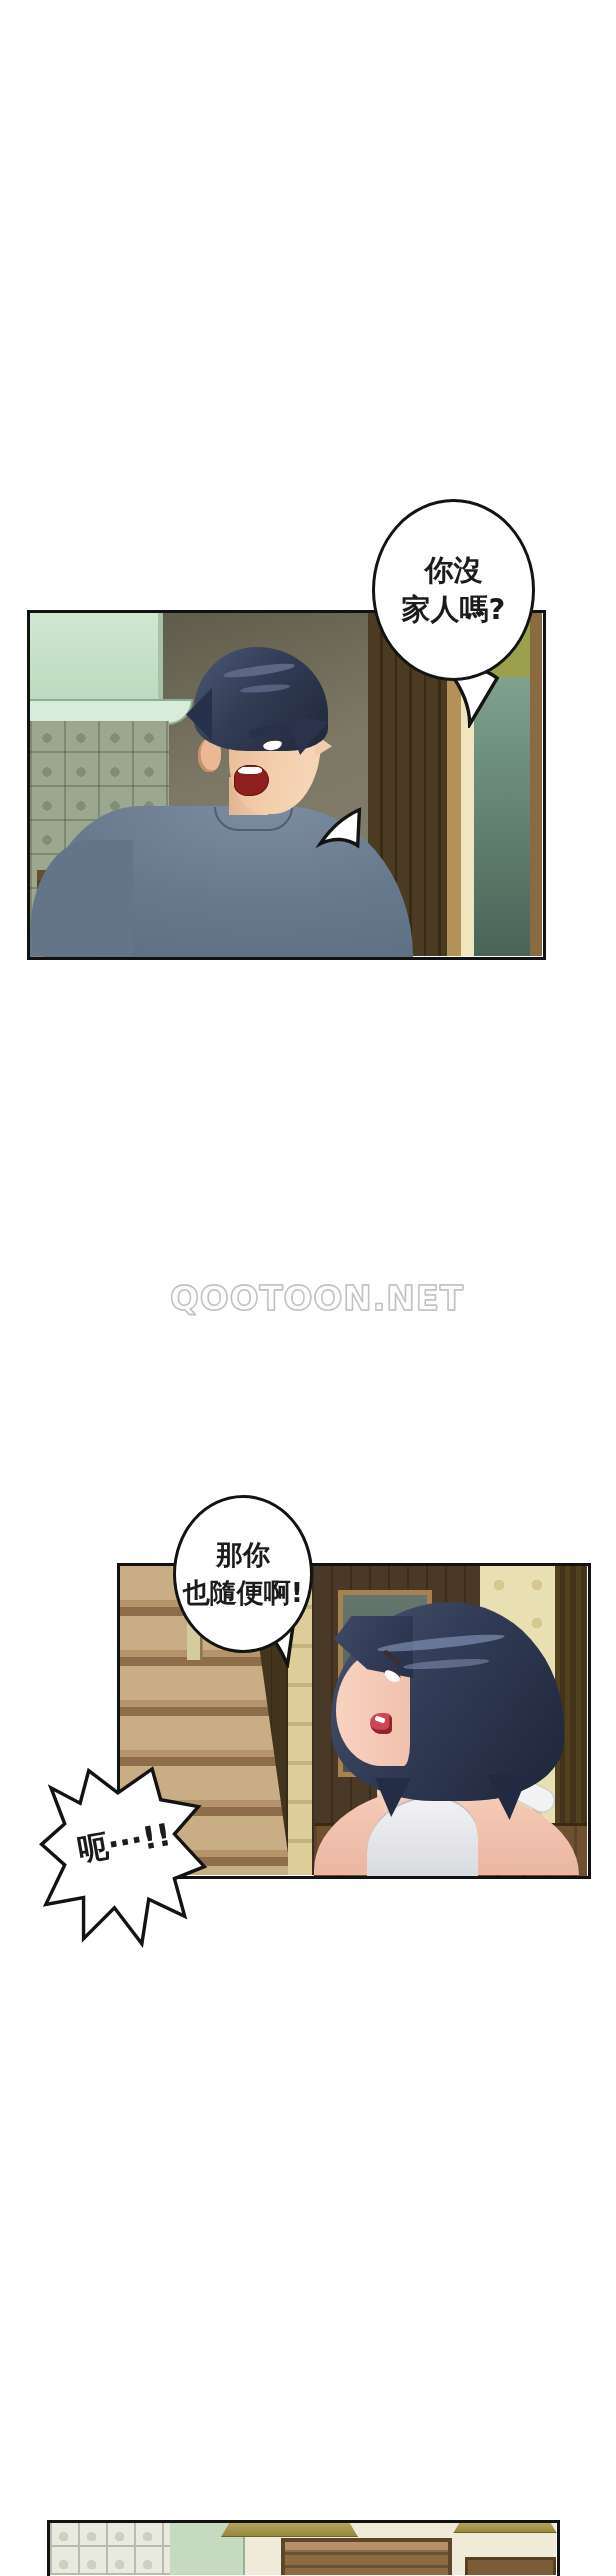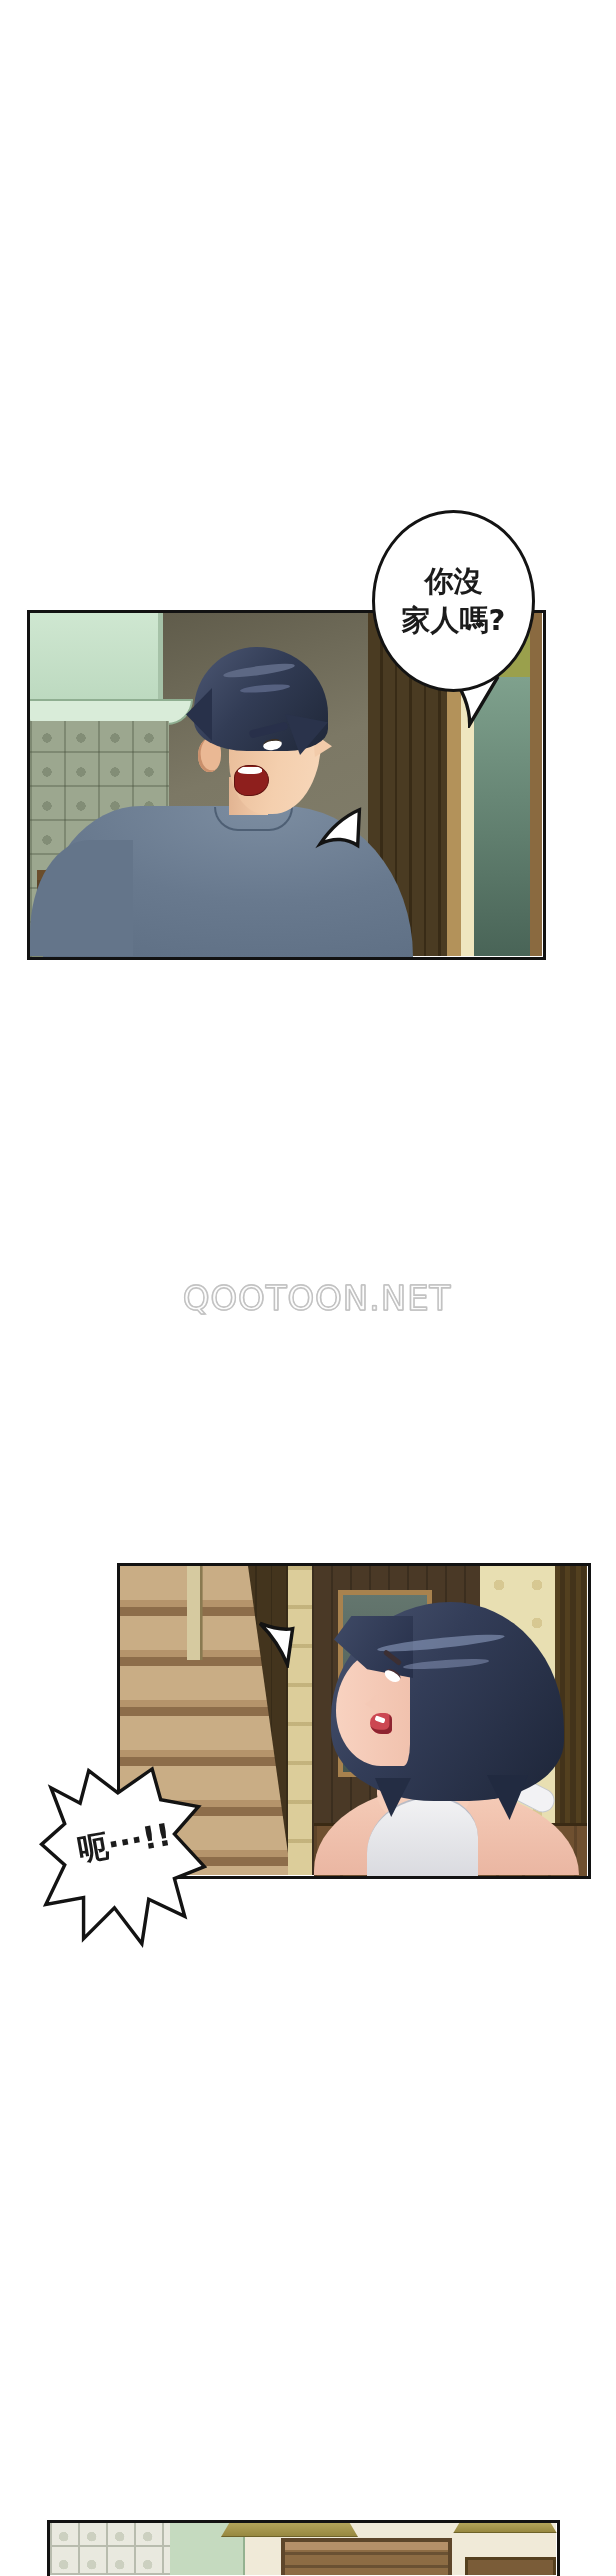--- a/index.html
+++ b/index.html
@@ -103,38 +103,38 @@
   .p3-cabinet{left:231px;top:15.4px;width:171px;height:37px;box-sizing:border-box;background-color:#8d6c44;
     border:4.3px solid #5e462a;border-bottom:none;
     background-image:linear-gradient(#b59069 0 7.7px,rgba(0,0,0,0) 7.7px),
                      repeating-linear-gradient(180deg,transparent 0 10.3px,#6a5133 10.3px 13px);}
   .p3-furn{left:415px;top:34px;width:91px;height:18px;background:#7a5c38;border:3.4px solid #55401f;border-bottom:none;box-sizing:border-box;}
 
   
   .bubble{position:absolute;background:#fff;border:3.4px solid #131313;border-radius:50%;z-index:30;
     display:flex;align-items:center;justify-content:center;text-align:center;box-sizing:border-box;}
   .bubble .txt{font-weight:700;color:#1b1b1b;}
-  #bubble1{left:372px;top:510px;width:163px;height:182px;}
+  #bubble1{left:372px;top:499px;width:163px;height:182px;}
   #bubble1 .txt{font-size:29px;line-height:39px;}
   #bubble2{left:341px;top:773px;width:206px;height:242px;}
   #bubble2 .txt{font-size:31px;line-height:43px;}
   #bubble3{left:173px;top:1495px;width:140px;height:158px;}
   #bubble3 .txt{font-size:27px;line-height:38px;}
   .txt span{display:block;white-space:nowrap;}
   .tail{position:absolute;z-index:29;}
   #tail1{left:444px;top:666px;}
   #tail2{left:315px;top:803px;}
   #tail3{left:253px;top:1620px;}
   #burst{left:39px;top:1762px;z-index:31;position:absolute;}
   #burst-text{left:60px;top:1822px;width:128px;z-index:32;text-align:center;
     font-weight:700;font-size:31px;color:#1b1b1b;transform:rotate(-10deg);white-space:nowrap;}
 
   
   #watermark{left:317px;top:1278px;transform:translateX(-50%);z-index:2;
-    font-size:34px;font-weight:400;letter-spacing:0.9px;color:#fdfdfd;
+    font-size:34px;font-weight:700;letter-spacing:0.9px;color:#fdfdfd;
     -webkit-text-stroke:1.4px #c2c2c2;
     text-shadow:0.9px 0 0 #d6d6d6,-0.9px 0 0 #d6d6d6,0 0.9px 0 #d6d6d6,0 -0.9px 0 #d6d6d6;}
 </style>
 </head>
 <body>
 
 <div id="page">
 
   <div id="panel1" class="panel">
     <div class="abs p1-wall"></div>
@@ -224,20 +224,26 @@
     <svg width="48" height="51" viewBox="0 0 56 60">
       <path d="M52,8 C34,16 18,30 6,48 C22,40 38,42 50,50 Z" fill="#ffffff" stroke="#131313" stroke-width="4"></path>
     </svg>
   </div>
 
   <div class="tail" id="tail3">
     <svg width="45" height="48" viewBox="0 0 52 56">
       <path d="M8,4 C24,10 36,12 46,10 L40,52 C30,28 18,14 8,4 Z" fill="#ffffff" stroke="#131313" stroke-width="4"></path>
     </svg>
   </div>
+  <div class="bubble" id="bubble3">
+    <div class="txt">
+      <span>那你</span>
+      <span>也隨便啊!</span>
+    </div>
+  </div>
 
   <div id="burst">
     <svg width="168" height="187" viewBox="0 0 196 218">
       <polygon points="58,10 92,36 132,8 142,44 186,52 158,84 193,122 158,136 170,180 128,160 120,212 88,170 52,206 52,158 8,166 30,120 3,96 30,72 14,30 48,48" fill="#ffffff" stroke="#131313" stroke-width="4" stroke-linejoin="miter"></polygon>
     </svg>
   </div>
   <div id="burst-text" class="abs">呃···!!</div>
 
 </div>
 

